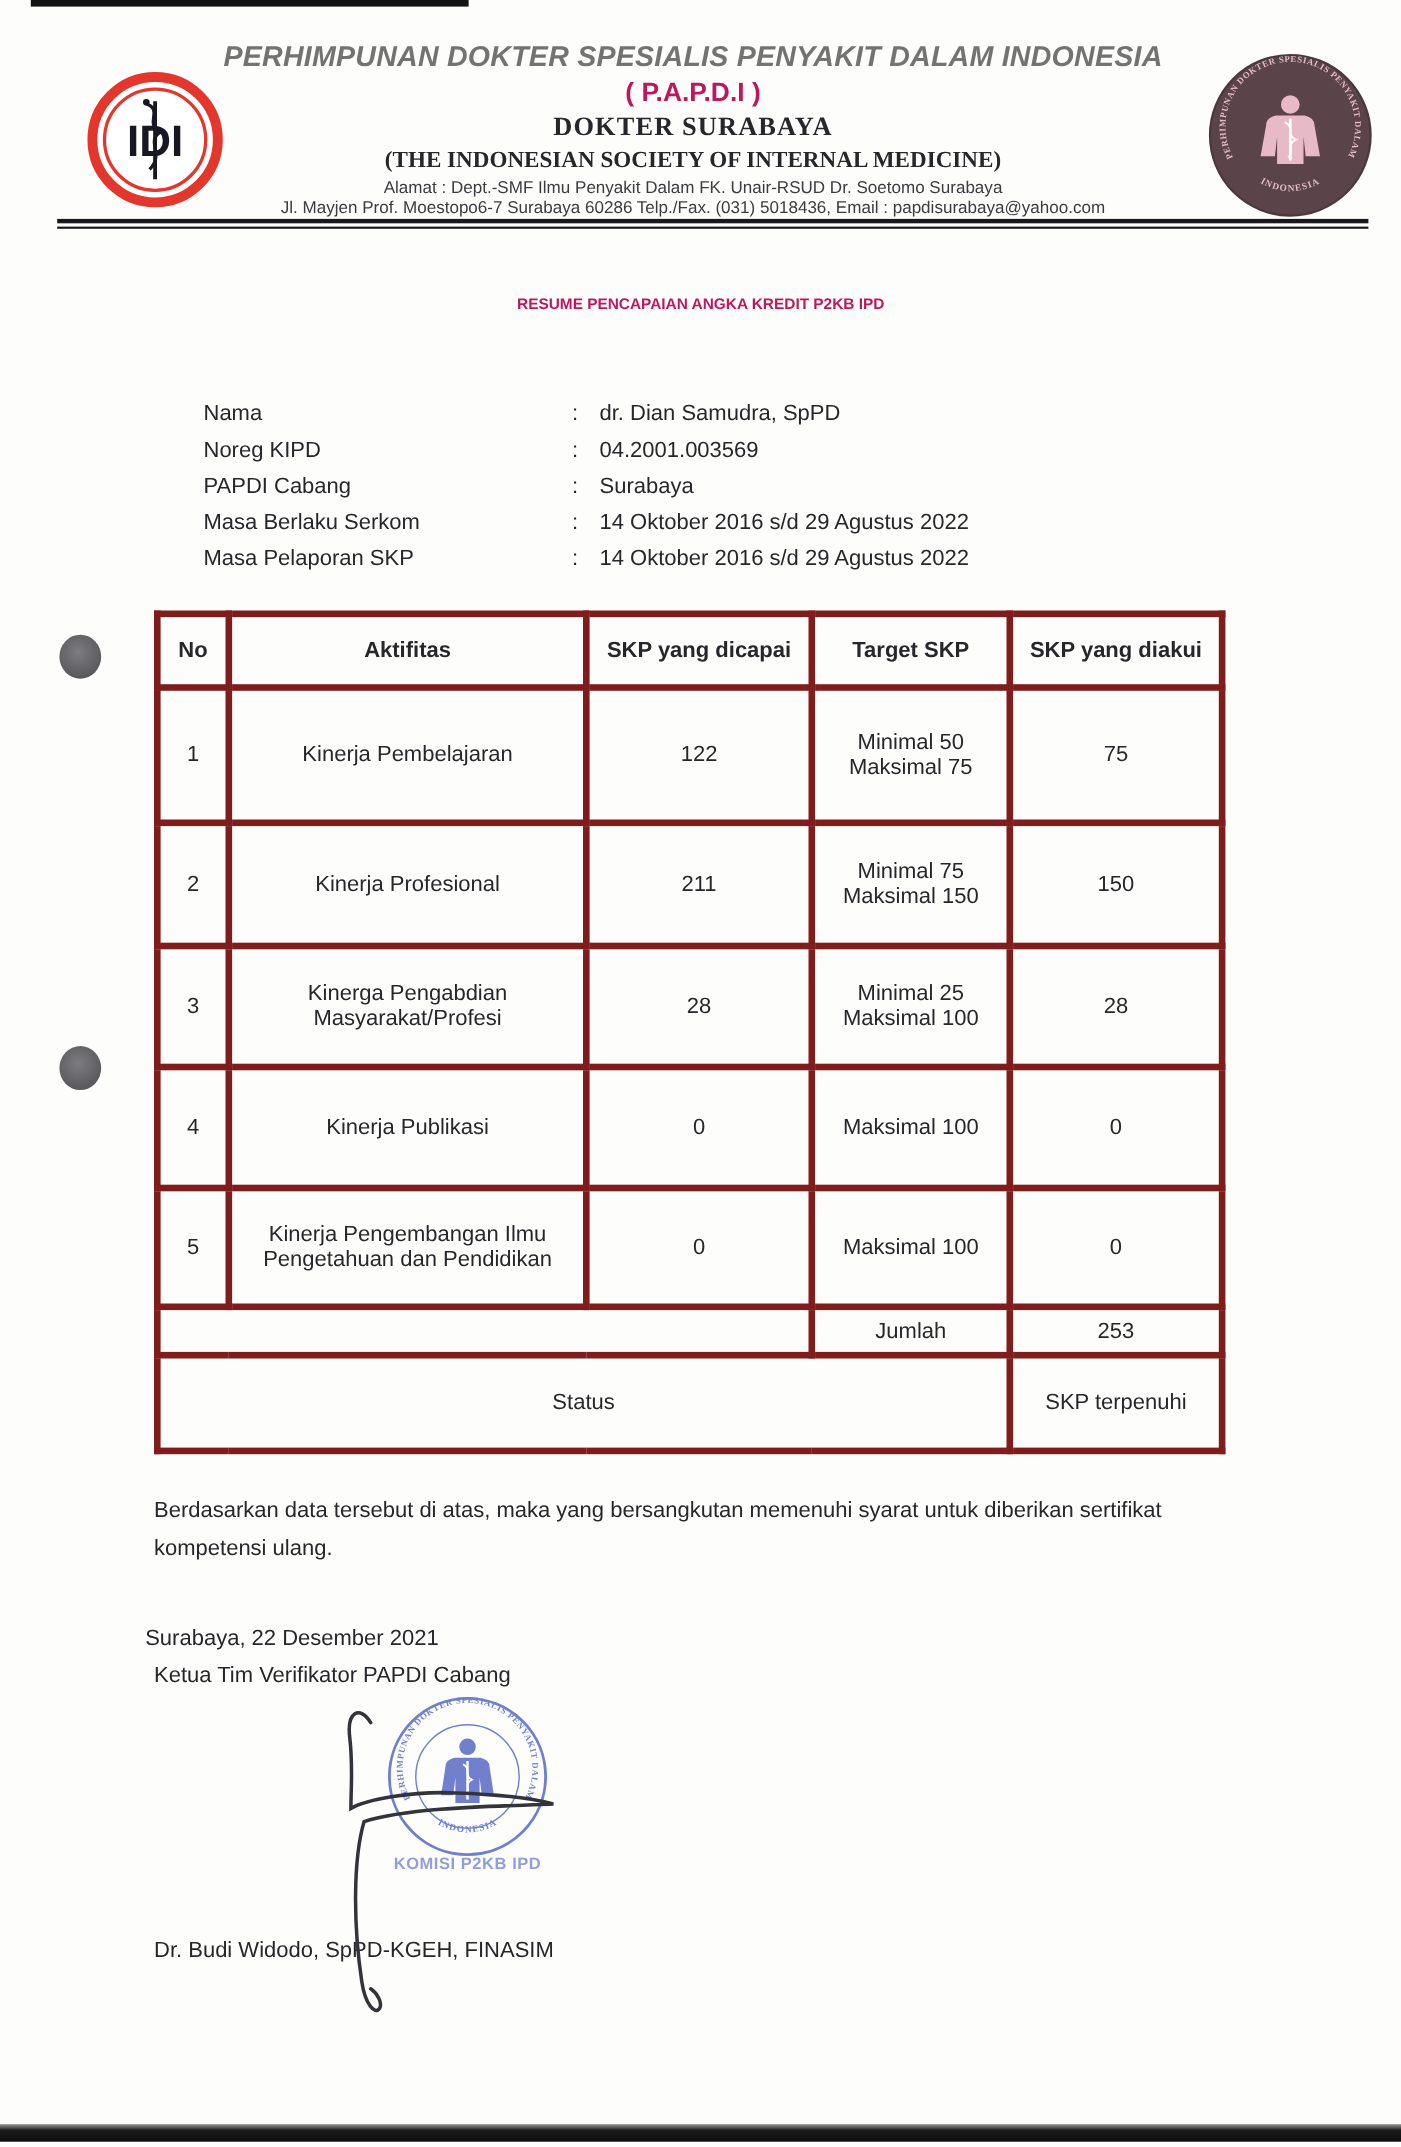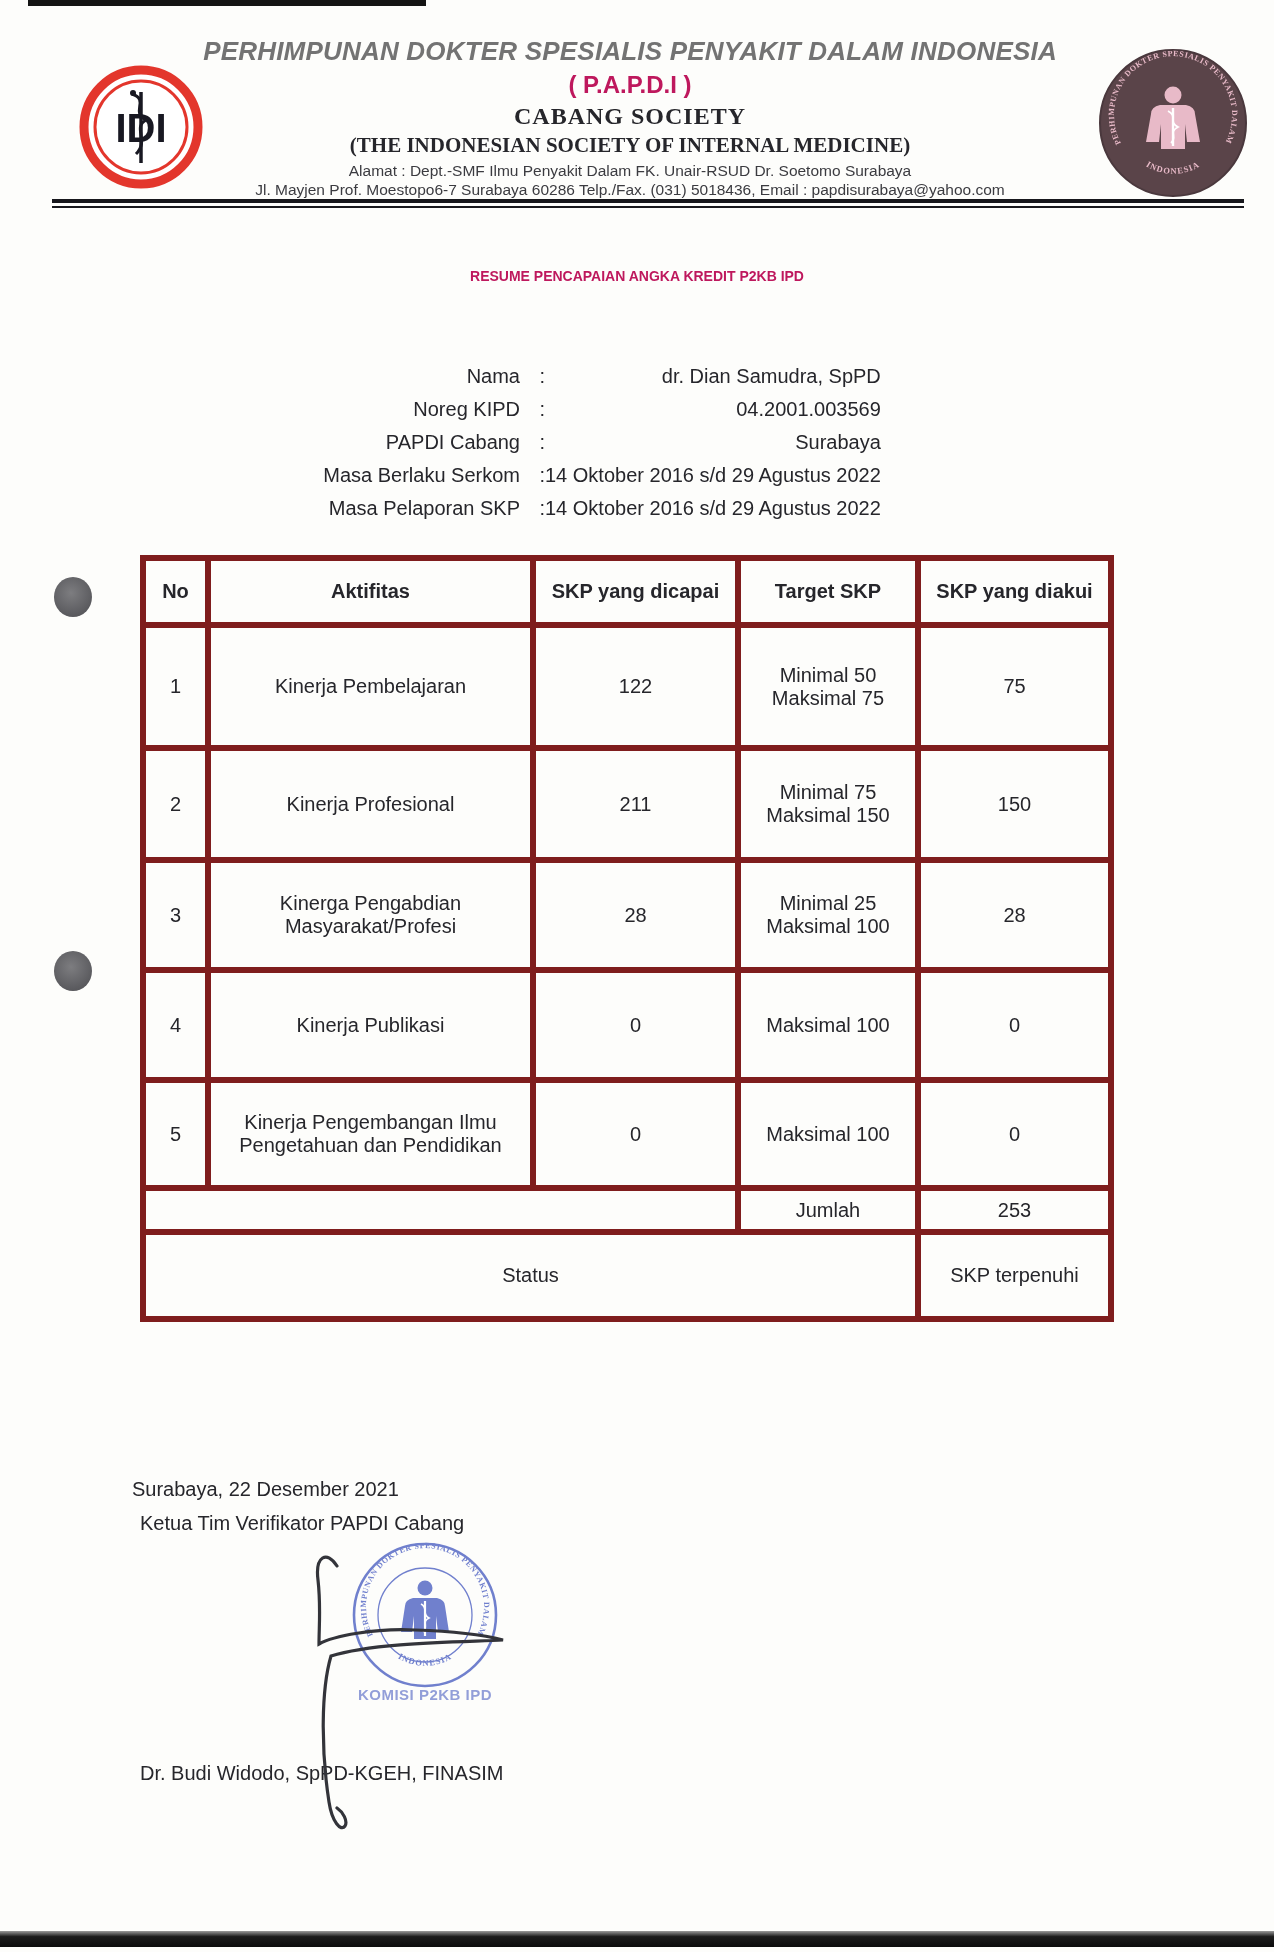--- a/index.html
+++ b/index.html
@@ -27,21 +27,21 @@
   .lh-addr2{font-size:15.5px;margin-top:1px;color:#3b3b40;}
   #idi-logo{position:absolute;left:76px;top:62px;}
   #papdi-logo{position:absolute;left:1098px;top:48px;}
   .rule{position:absolute;left:52px;top:199px;width:1192px;height:3px;
         border-top:4px solid #17171c;border-bottom:2px solid #17171c;}
 
   
   .doc-title{position:absolute;left:0;top:268px;width:1274px;text-align:center;
              font-size:14px;font-weight:bold;color:#be185d;}
   .fields{position:absolute;left:185px;top:360px;font-size:20px;}
-  .field-row{display:grid;grid-template-columns:335px 25px auto;height:33px;align-items:center;text-align:right;}
+  .field-row{display:grid;grid-template-columns:335px 25px auto;height:33px;align-items:center;}
 
   
   table.skp{position:absolute;left:140px;top:555px;border-collapse:collapse;table-layout:fixed;
             font-size:20px;color:#26262b;}
   table.skp td,table.skp th{border:6px solid #7f1d1d;text-align:center;vertical-align:middle;
             padding:2px 8px;font-weight:normal;}
   table.skp th{font-weight:bold;}
   .b{font-weight:bold;}
   .hdr-row{height:67px;} .r1{height:123px;} .r2{height:112px;} .r3{height:110px;}
   .r4{height:110px;} .r5{height:108px;} .rj{height:44px;} .rs{height:87px;}
@@ -92,21 +92,21 @@
     </text>
     <circle cx="75" cy="47" r="8.5" fill="#e8bac8"></circle>
     <path d="M 53 66 Q 53 59 62 57 L 88 57 Q 97 59 97 66 L 102 94 L 89 94 L 87 76 L 87 101 L 63 101 L 63 76 L 61 94 L 48 94 Z" fill="#e8bac8"></path>
     <line x1="75" y1="60" x2="75" y2="98" stroke="#ffffff" stroke-width="2.4"></line>
     <path d="M 70 63 C 80 68 70 74 80 79 C 70 84 80 89 73 95" fill="none" stroke="#ffffff" stroke-width="1.8"></path>
   </svg>
 
   <div class="lh-text">
     <div class="lh-org">PERHIMPUNAN DOKTER SPESIALIS PENYAKIT DALAM INDONESIA</div>
     <div class="lh-abbr">( P.A.P.D.I )</div>
-    <div class="lh-branch">CABANG SOCIETY</div>
+    <div class="lh-branch">DOKTER SURABAYA</div>
     <div class="lh-en">(THE INDONESIAN SOCIETY OF INTERNAL MEDICINE)</div>
     <div class="lh-addr">Alamat : Dept.-SMF Ilmu Penyakit Dalam FK. Unair-RSUD Dr. Soetomo Surabaya</div>
     <div class="lh-addr2">Jl. Mayjen Prof. Moestopo6-7 Surabaya 60286 Telp./Fax. (031) 5018436, Email : papdisurabaya@yahoo.com</div>
   </div>
   <div class="rule"></div>
 
   <div class="doc-title">RESUME PENCAPAIAN ANGKA KREDIT P2KB IPD</div>
 
   <div class="fields">
     <div class="field-row">
@@ -201,20 +201,21 @@
       <td class="b">Jumlah</td>
       <td class="b">253</td>
     </tr>
     <tr class="rs">
       <td colspan="4" class="b">Status</td>
       <td class="b">SKP terpenuhi</td>
     </tr>
   </tbody>
     </table>
 
+  <div class="closing">Berdasarkan data tersebut di atas, maka yang bersangkutan memenuhi syarat untuk diberikan sertifikat kompetensi ulang.</div>
   <div class="place-date">Surabaya, 22 Desember 2021</div>
   <div class="signer-role">Ketua Tim Verifikator PAPDI Cabang</div>
 
   <svg id="stamp" width="150" height="150" viewBox="0 0 150 150">
     <defs>
       <path id="arc-top-s" d="M 23 95 A 59 59 0 1 1 127 95" fill="none"></path>
       <path id="arc-bot-s" d="M 32 103 A 52 52 0 0 0 118 103" fill="none"></path>
     </defs>
     <circle cx="75" cy="75" r="71" fill="none" stroke="#5265c4" stroke-width="2.6"></circle>
     <circle cx="75" cy="75" r="47" fill="none" stroke="#5265c4" stroke-width="1.3"></circle>

